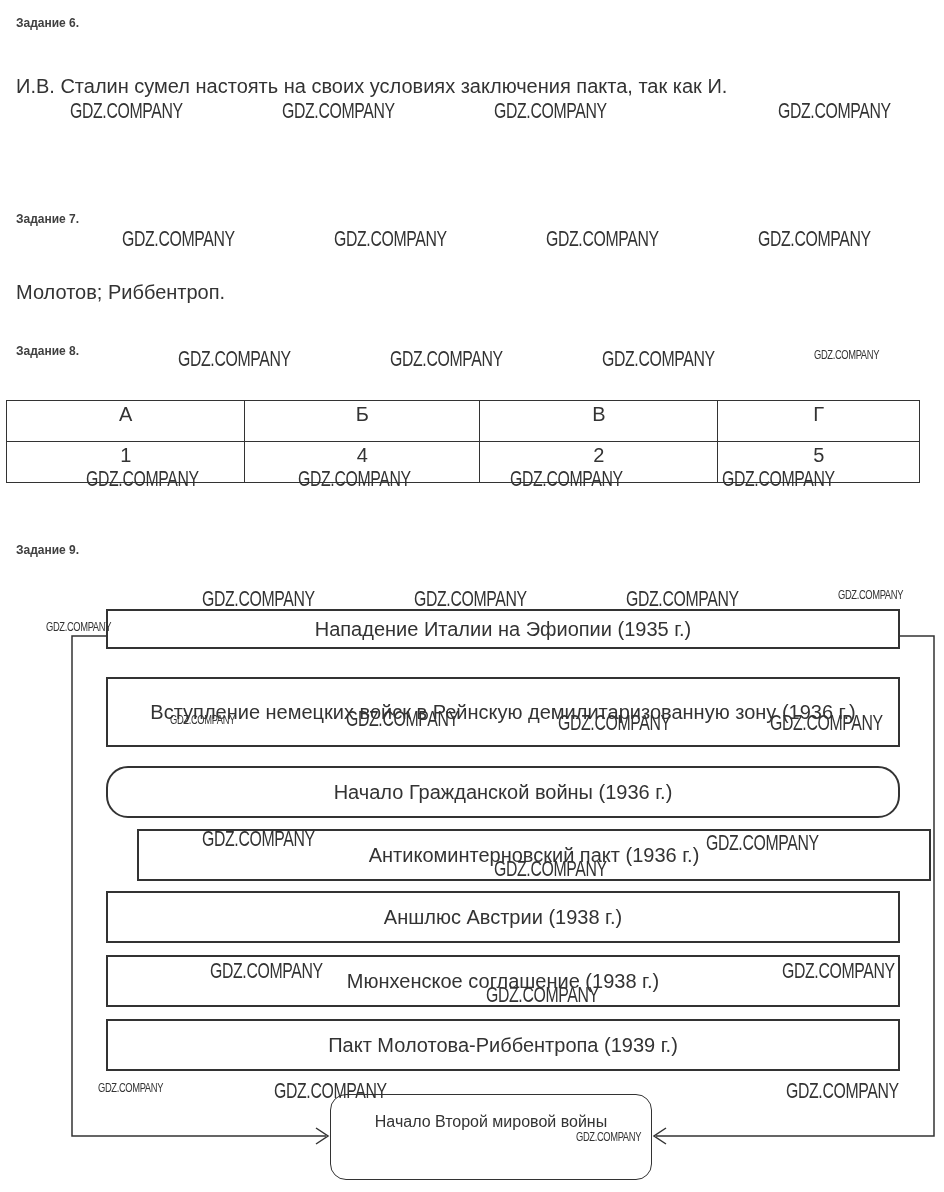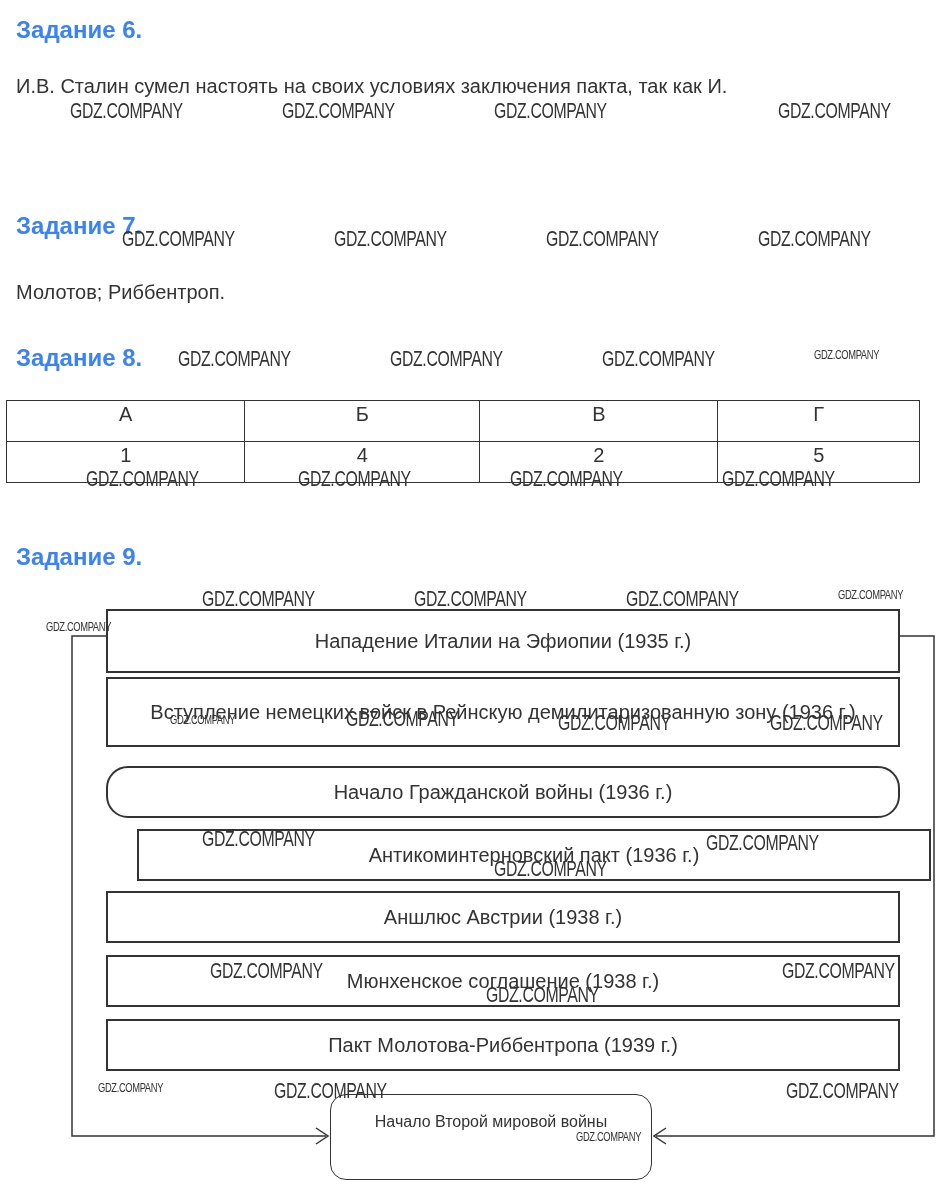--- a/index.html
+++ b/index.html
@@ -1,19 +1,19 @@
 <!DOCTYPE html>
 <html><head>
 <meta charset="utf-8">
 <style>
   html, body { margin: 0; padding: 0; background: #ffffff; }
   body { width: 944px; height: 1192px; position: relative; overflow: hidden;
          font-family: "Liberation Sans", sans-serif; color: #333333; }
   .abs { position: absolute; }
-  .heading { font-weight: bold; font-size: 24px; color: #3b82f6; }
+  .heading { font-weight: bold; font-size: 12px; color: #404040; }
   .para { font-size: 20px; line-height: 40px; color: #333333; }
   .wm { position: absolute; font-family: "Liberation Sans", sans-serif; font-size: 22px;
         color: #333333; transform: scaleX(0.72); transform-origin: left top; white-space: nowrap; letter-spacing: -0.5px; }
   .wm.small { font-size: 13px; }
   table.answers { position: absolute; left: 6px; top: 400px; width: 914px; border-collapse: collapse; }
   table.answers td { border: 1px solid #333333; text-align: center; font-size: 20px; height: 38px; padding: 0; color: #333333; vertical-align: top; padding-top: 2px; }
   .box { position: absolute; left: 106px; width: 794px; border: 2px solid #333333; background: #fff;
          display: flex; align-items: center; justify-content: center; text-align: center;
          font-size: 20px; color: #333333; box-sizing: border-box; }
   .final { position: absolute; left: 330px; top: 1094px; width: 322px; height: 86px; border: 1.5px solid #333;
@@ -52,21 +52,21 @@
 
 <div class="abs heading" style="left:16px; top:543px;">Задание 9.</div>
 
 <svg class="connectors" width="944" height="1192">
   <polyline points="106,636 72,636 72,1136 326,1136" fill="none" stroke="#333" stroke-width="1.5"></polyline>
   <polyline points="316,1128 328,1136 316,1144" fill="none" stroke="#333" stroke-width="1.5"></polyline>
   <polyline points="900,636 934,636 934,1136 656,1136" fill="none" stroke="#333" stroke-width="1.5"></polyline>
   <polyline points="666,1128 654,1136 666,1144" fill="none" stroke="#333" stroke-width="1.5"></polyline>
 </svg>
 
-<div class="box" style="top:609px; height:64px;">Нападение Италии на Эфиопии (1935 г.)</div>
+<div class="box" style="top:609px; height:40px;">Нападение Италии на Эфиопии (1935 г.)</div>
 <div class="box" style="top:677px; height:70px; padding:0 30px; line-height:30px;text-align:center;">Вступление немецких войск в Рейнскую демилитаризованную зону (1936 г.)</div>
 <div class="box" style="top:766px; height:52px;border-radius:22px;">Начало Гражданской войны (1936 г.)</div>
 <div class="box" style="top:829px; height:52px;margin-left:31px;">Антикоминтерновский пакт (1936 г.)</div>
 <div class="box" style="top:891px; height:52px;">Аншлюс Австрии (1938 г.)</div>
 <div class="box" style="top:955px; height:52px;">Мюнхенское соглашение (1938 г.)</div>
 <div class="box" style="top:1019px; height:52px;">Пакт Молотова-Риббентропа (1939 г.)</div>
 
 <div class="final">Начало Второй мировой войны</div>
 
 <div class="wm" style="left:70px; top:98px;">GDZ.COMPANY</div>

